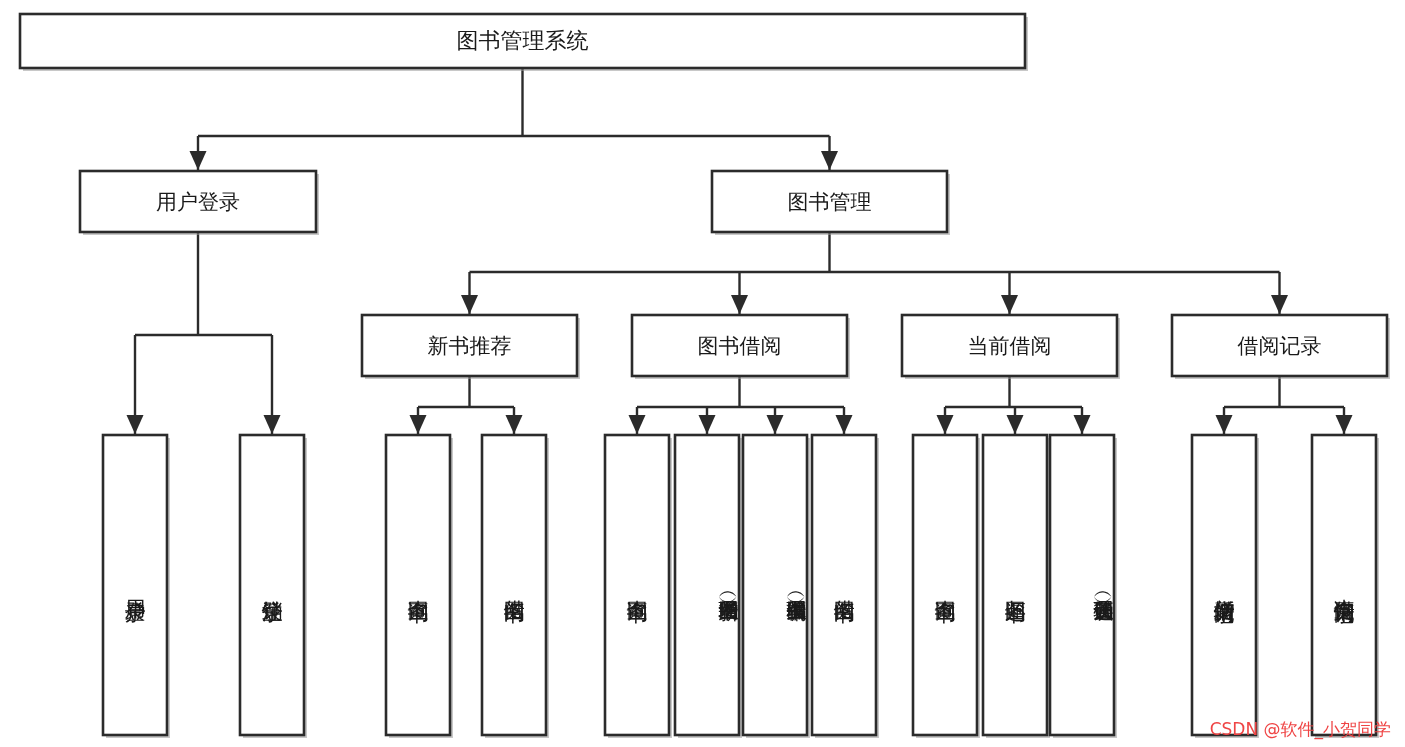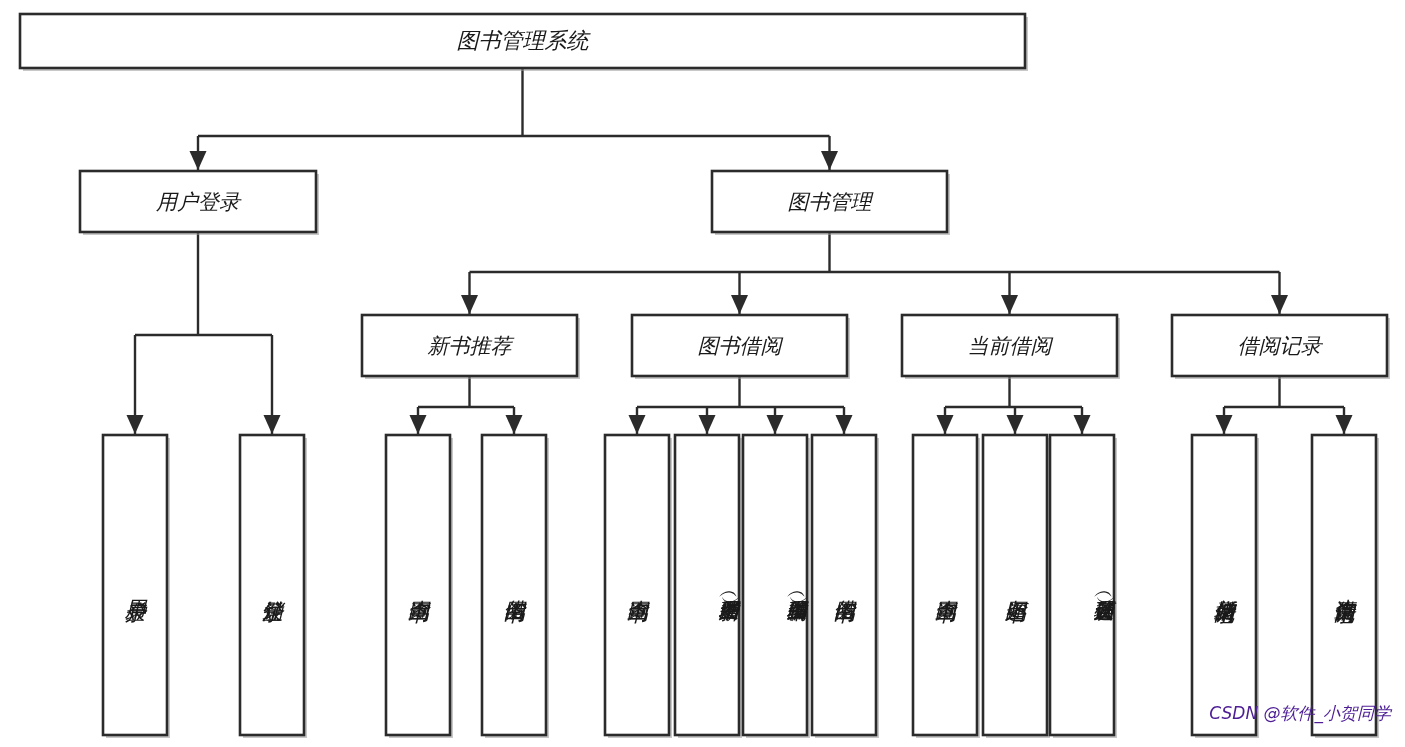--- a/index.html
+++ b/index.html
@@ -12,21 +12,20 @@
     width: 1405px;
     height: 747px;
     font-family: "DejaVu Sans", "Liberation Sans", sans-serif;
     overflow: hidden;
   }
   #diagram-root {
     position: relative;
     width: 1405px;
     height: 747px;
     background: #ffffff;
-    font-style: italic;
   }
   svg#diagram-svg {
     position: absolute;
     left: 0;
     top: 0;
     width: 1405px;
     height: 747px;
     display: block;
   }
   .node-box {
@@ -73,24 +72,24 @@
     letter-spacing: 1px;
     white-space: nowrap;
     display: flex;
     align-items: flex-start;
     justify-content: center;
     pointer-events: none;
   }
   .watermark {
     position: absolute;
     right: 14px;
-    bottom: 22px;
+    bottom: 6px;
     font-family: "DejaVu Sans", "Liberation Sans", sans-serif;
     font-size: 17px;
-    color: #4c1d95;
+    color: #ef4444;
     white-space: nowrap;
     user-select: none;
   }
 </style>
 </head>
 <body>
 
 <div id="diagram-root">
   <svg id="diagram-svg" viewBox="0 0 1405 747">
     <g id="connector-layer">

